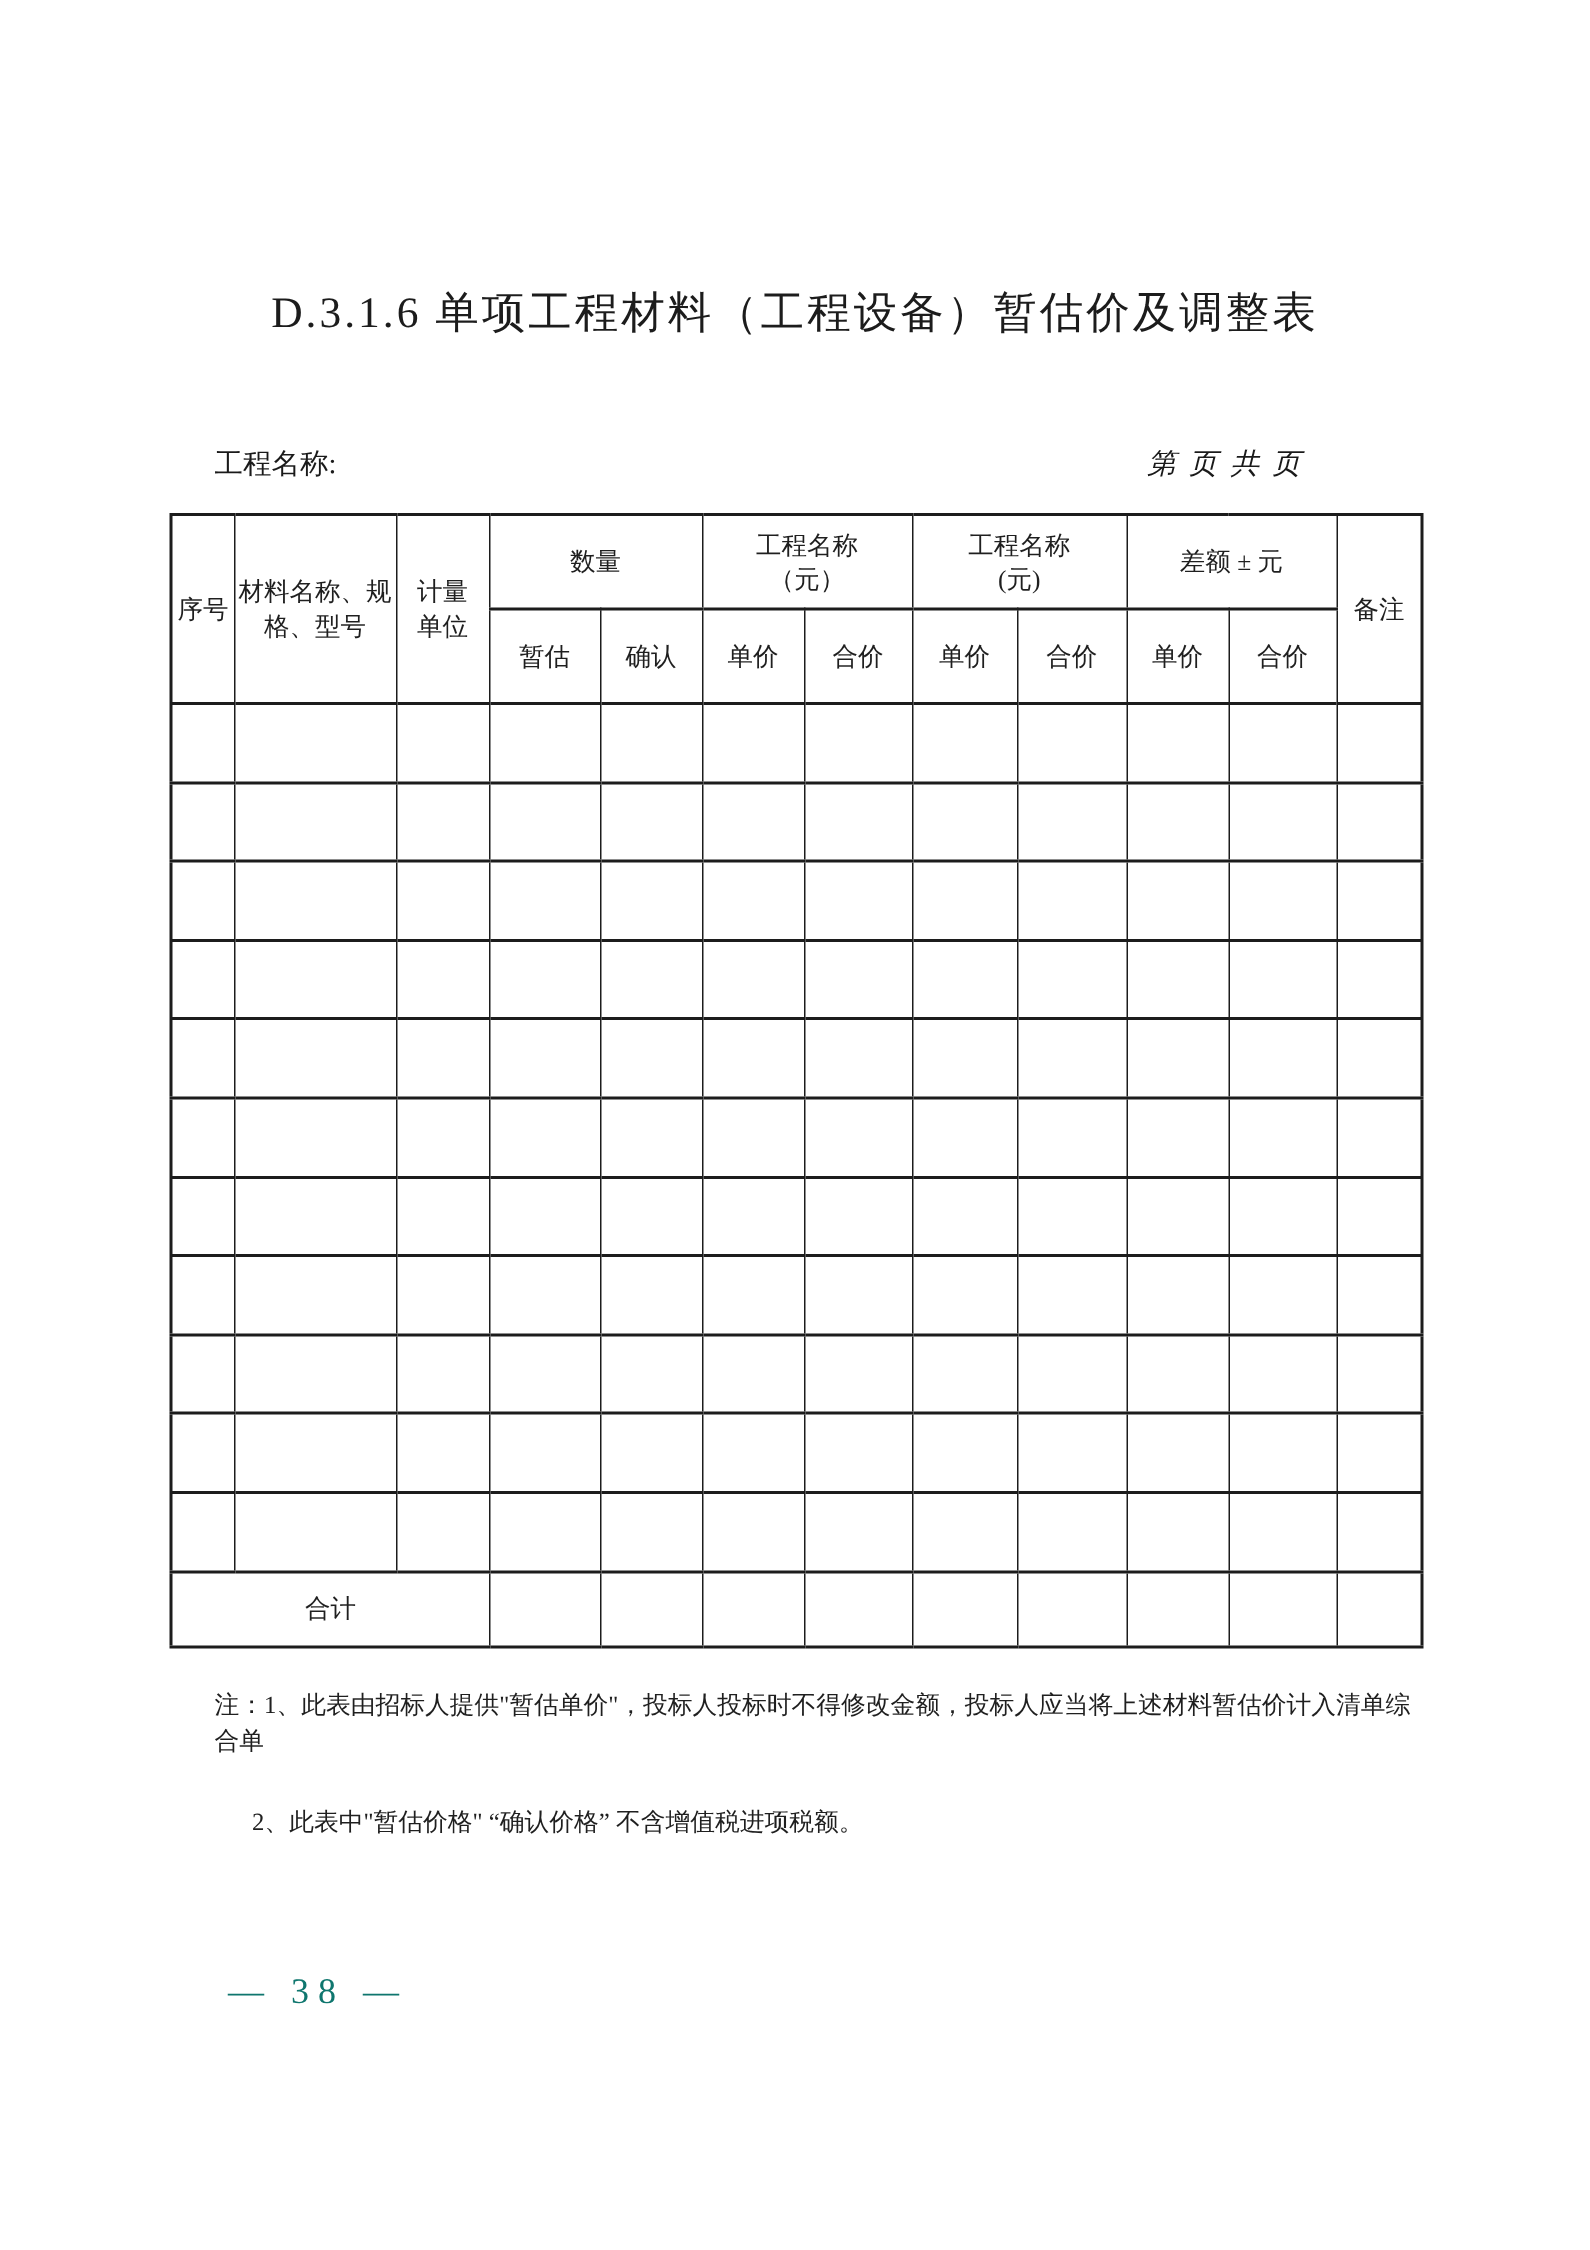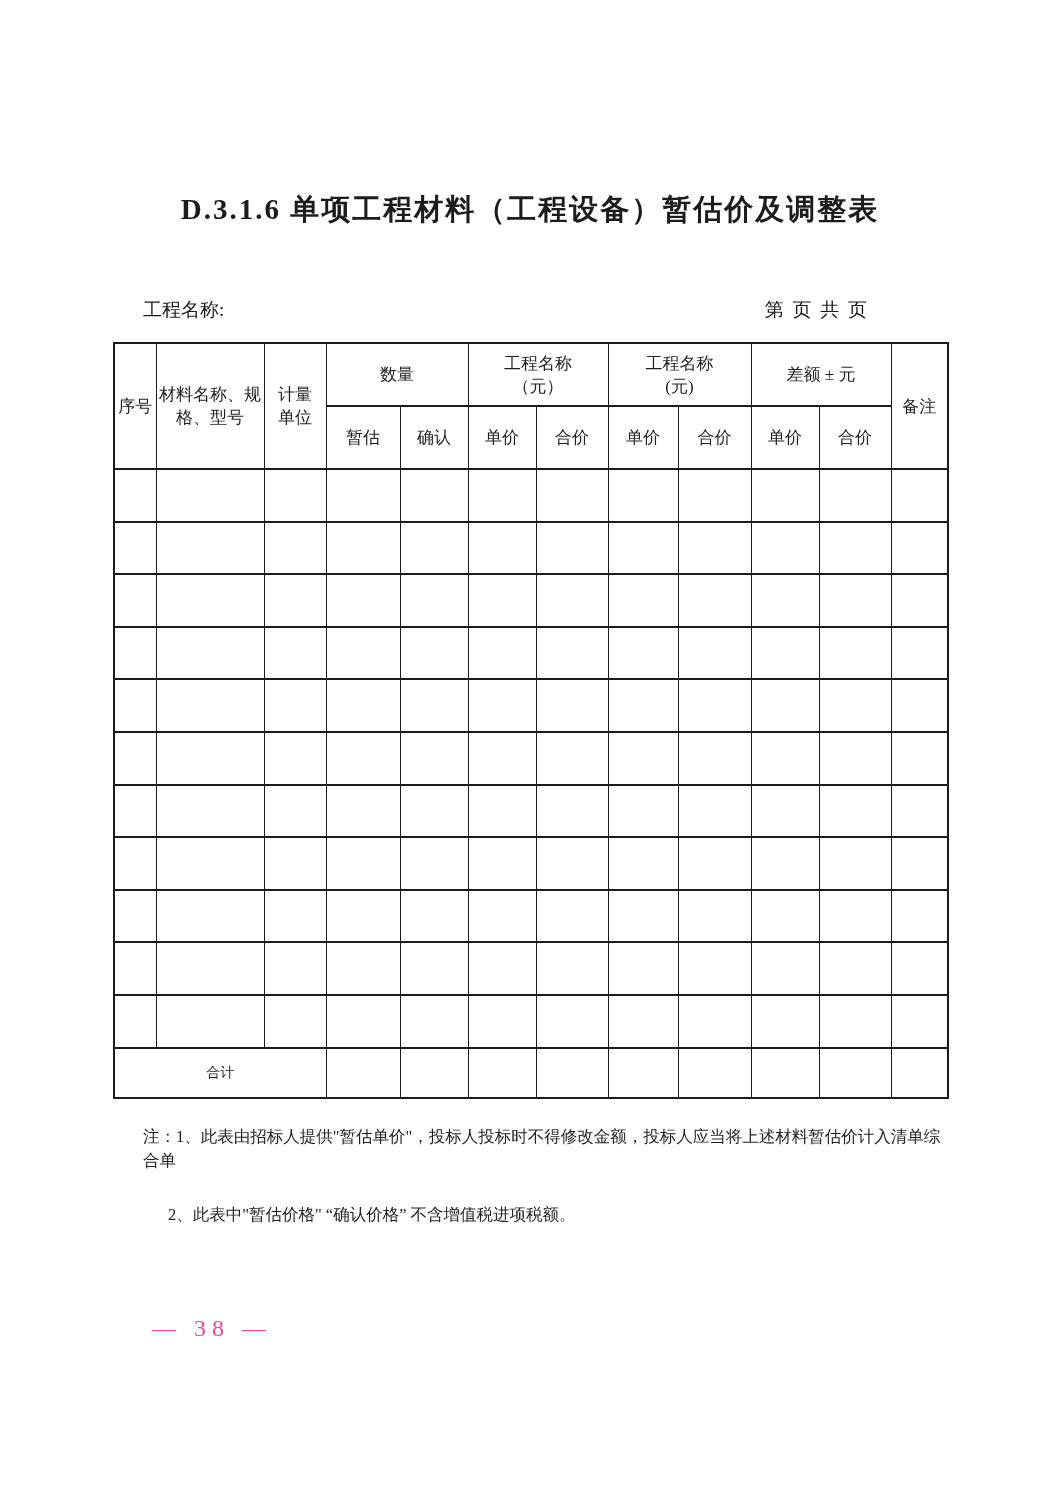--- a/index.html
+++ b/index.html
@@ -14,36 +14,36 @@
     background: #ffffff;
     color: #1a1a1a;
     font-family: "Liberation Serif", "DejaVu Serif", serif;
     overflow: hidden;
   }
   .doc-title {
     margin: 0;
     padding-top: 191px;
     text-align: center;
     font-size: 29px;
-    font-weight: 700;
+    font-weight: 400;
     letter-spacing: 2px;
     line-height: 37px;
     color: #1c1c1c;
   }
   .meta-row {
     margin: 70px 0 0 113px;
     width: 834px;
     display: flex;
     justify-content: space-between;
     align-items: flex-end;
     font-size: 19px;
     line-height: 24px;
   }
   .meta-left { padding-left: 30px; }
-  .meta-right { padding-right: 78px; letter-spacing: 2px; }
+  .meta-right { padding-right: 78px; letter-spacing: 2px; font-style: italic; }
 
   table.form-table {
     margin: 20px 0 0 113px;
     width: 834px;
     table-layout: fixed;
     border-collapse: collapse;
     border: 2.5px solid #1c1c1c;
     font-size: 17px;
   }
   table.form-table th,
@@ -57,41 +57,41 @@
     vertical-align: middle;
     font-weight: normal;
     color: #1f1f1f;
     overflow: hidden;
   }
   thead th { height: 61px; }
   thead tr.sub-row th { border-bottom-width: 2.5px; }
   tbody.empty-body td { height: 50.6px; }
   tfoot td { height: 48px; border-top-width: 2.5px; }
   .multiline { white-space: pre-line; line-height: 23px; }
-  .total-cell { font-size: 14px; }
+  .total-cell { font-size: 17px; }
 
   .notes {
     margin: 26px 0 0 130px;
     width: 820px;
     font-size: 16.5px;
     line-height: 24px;
     color: #1f1f1f;
   }
   .note-line { margin: 0 0 27px 0; }
   .note-line-1 { margin-left: 13px; }
   .note-line-2 { margin-left: 0; }
   .note-line-3 { margin-left: 38px; margin-top: 30px; }
 
   .page-number {
     position: absolute;
     left: 152px;
     top: 1315px;
     font-size: 24px;
     letter-spacing: 6px;
-    color: #ec4899;
+    color: #0f766e;
   }
 </style>
 </head>
 <body>
 
 <div class="page">
 
   <h1 class="doc-title">D.3.1.6 单项工程材料（工程设备）暂估价及调整表</h1>
 
   <div class="meta-row">

